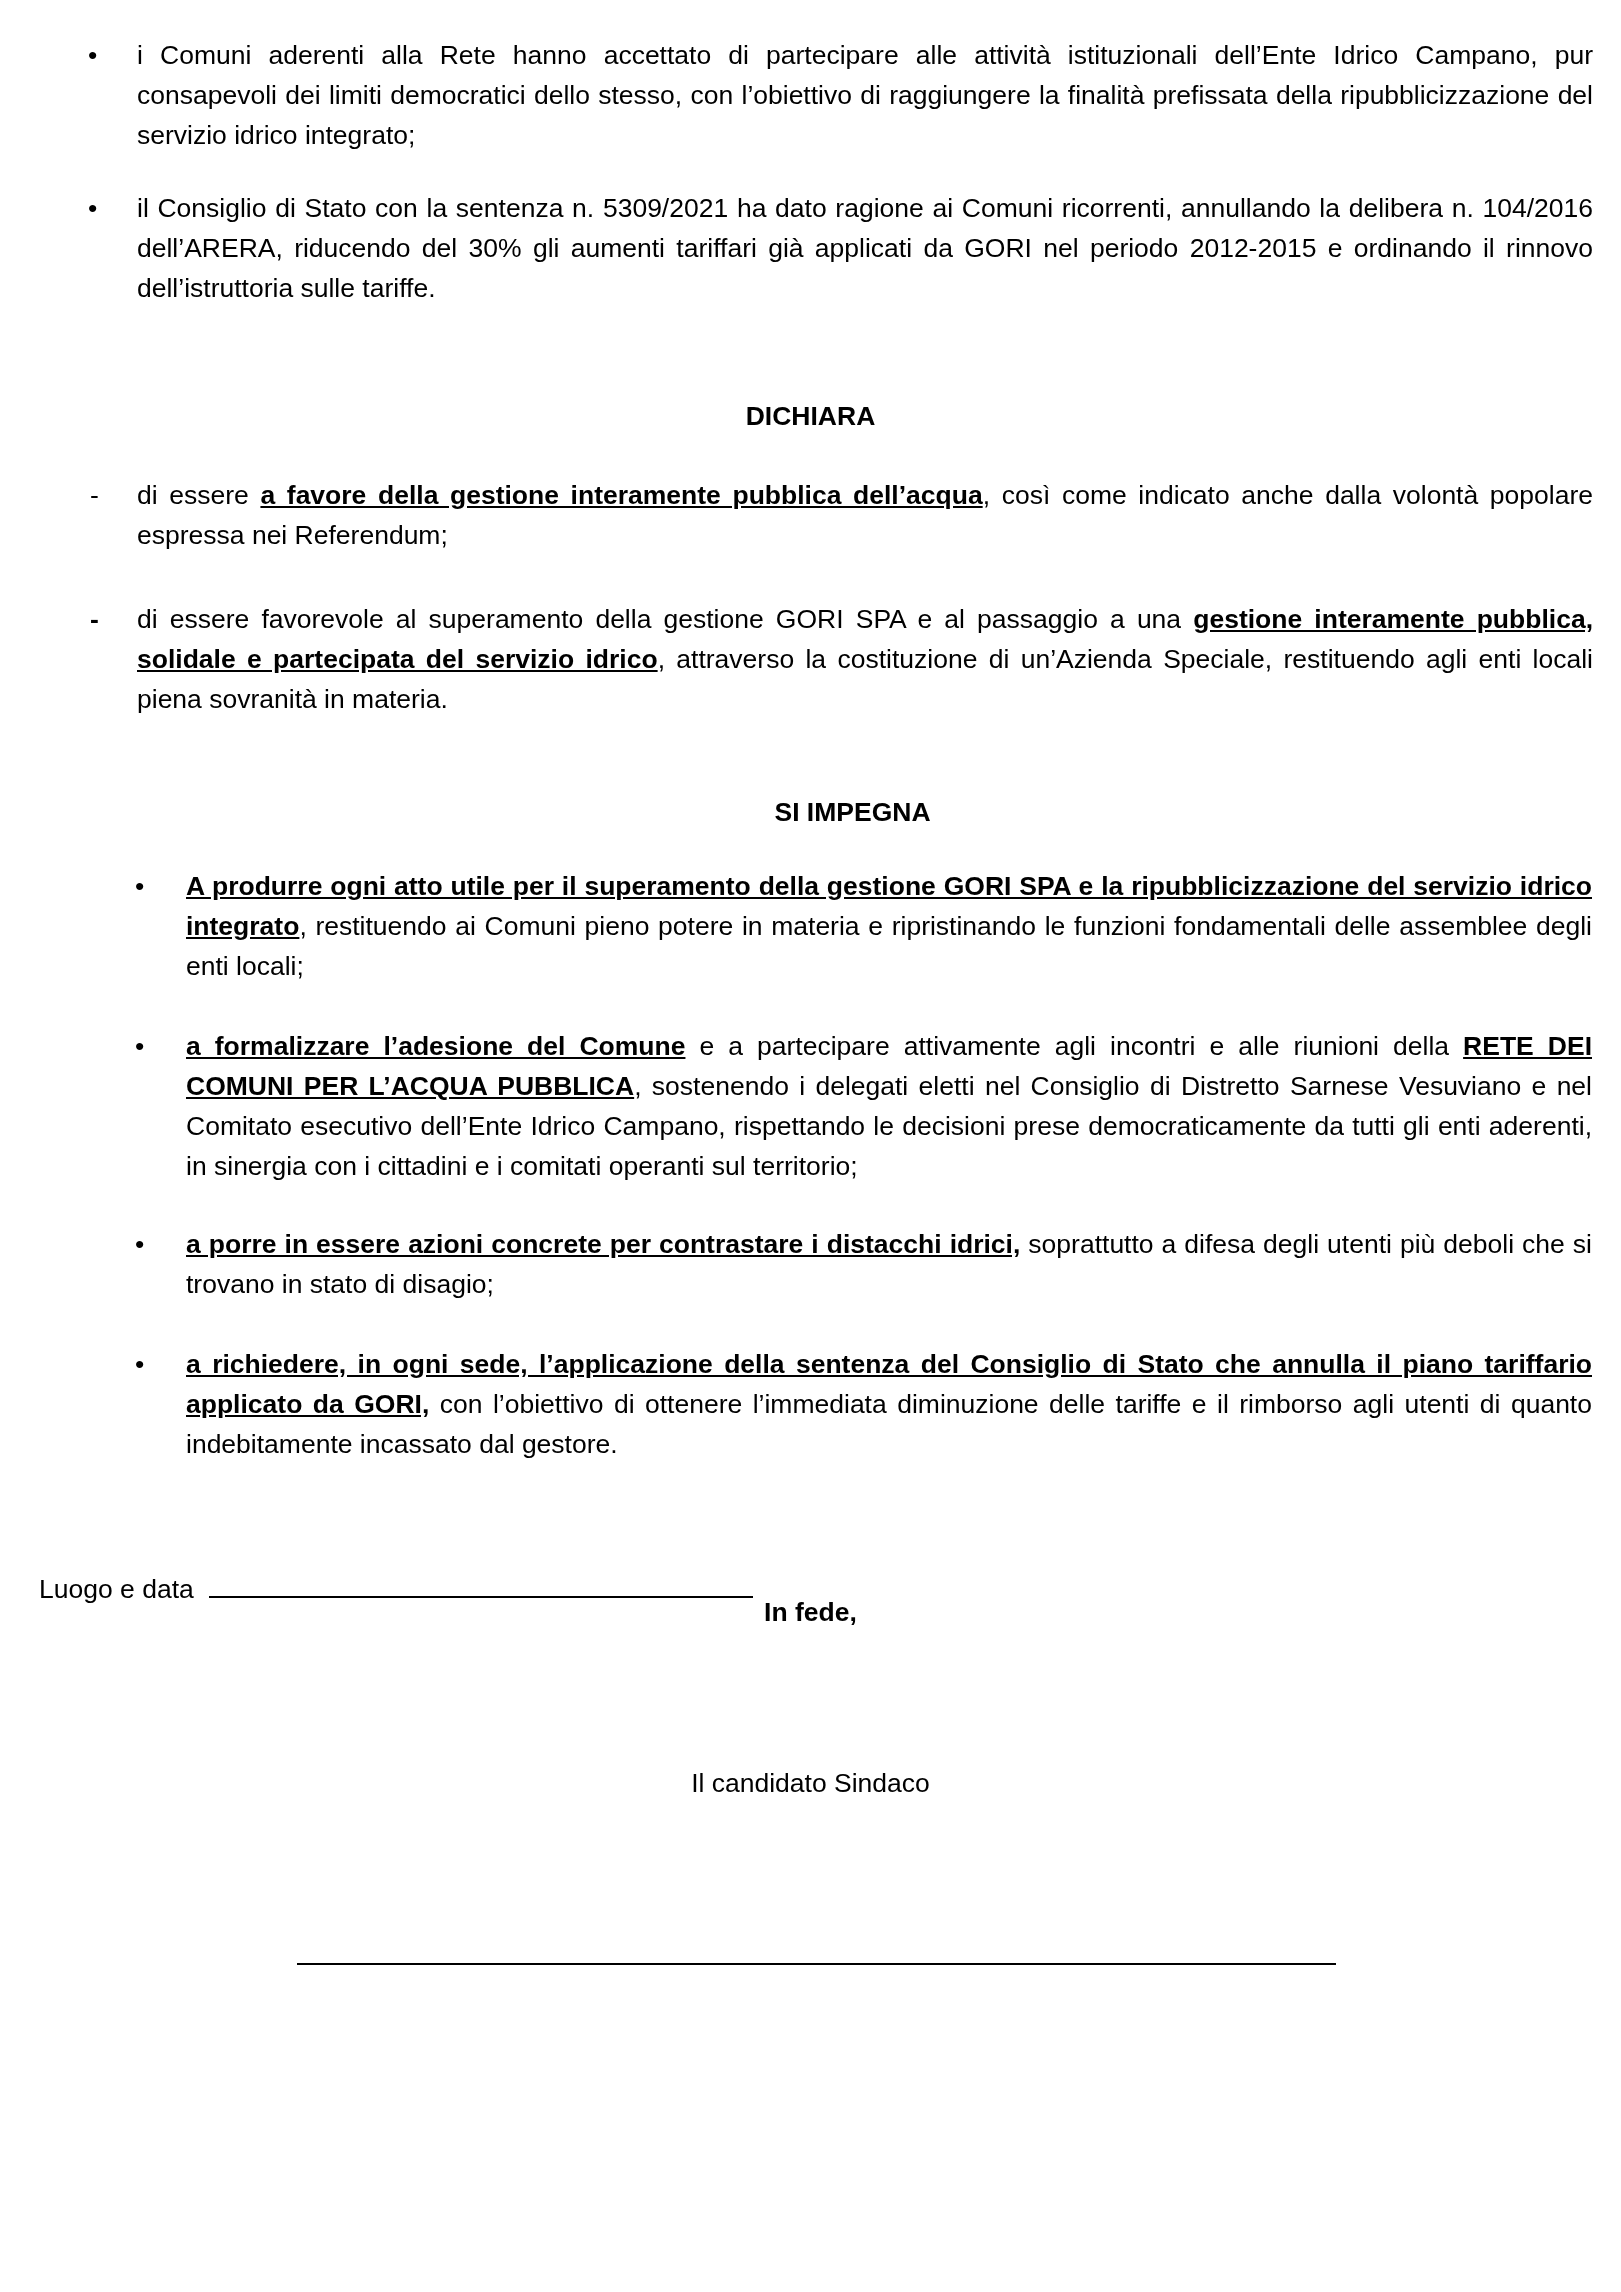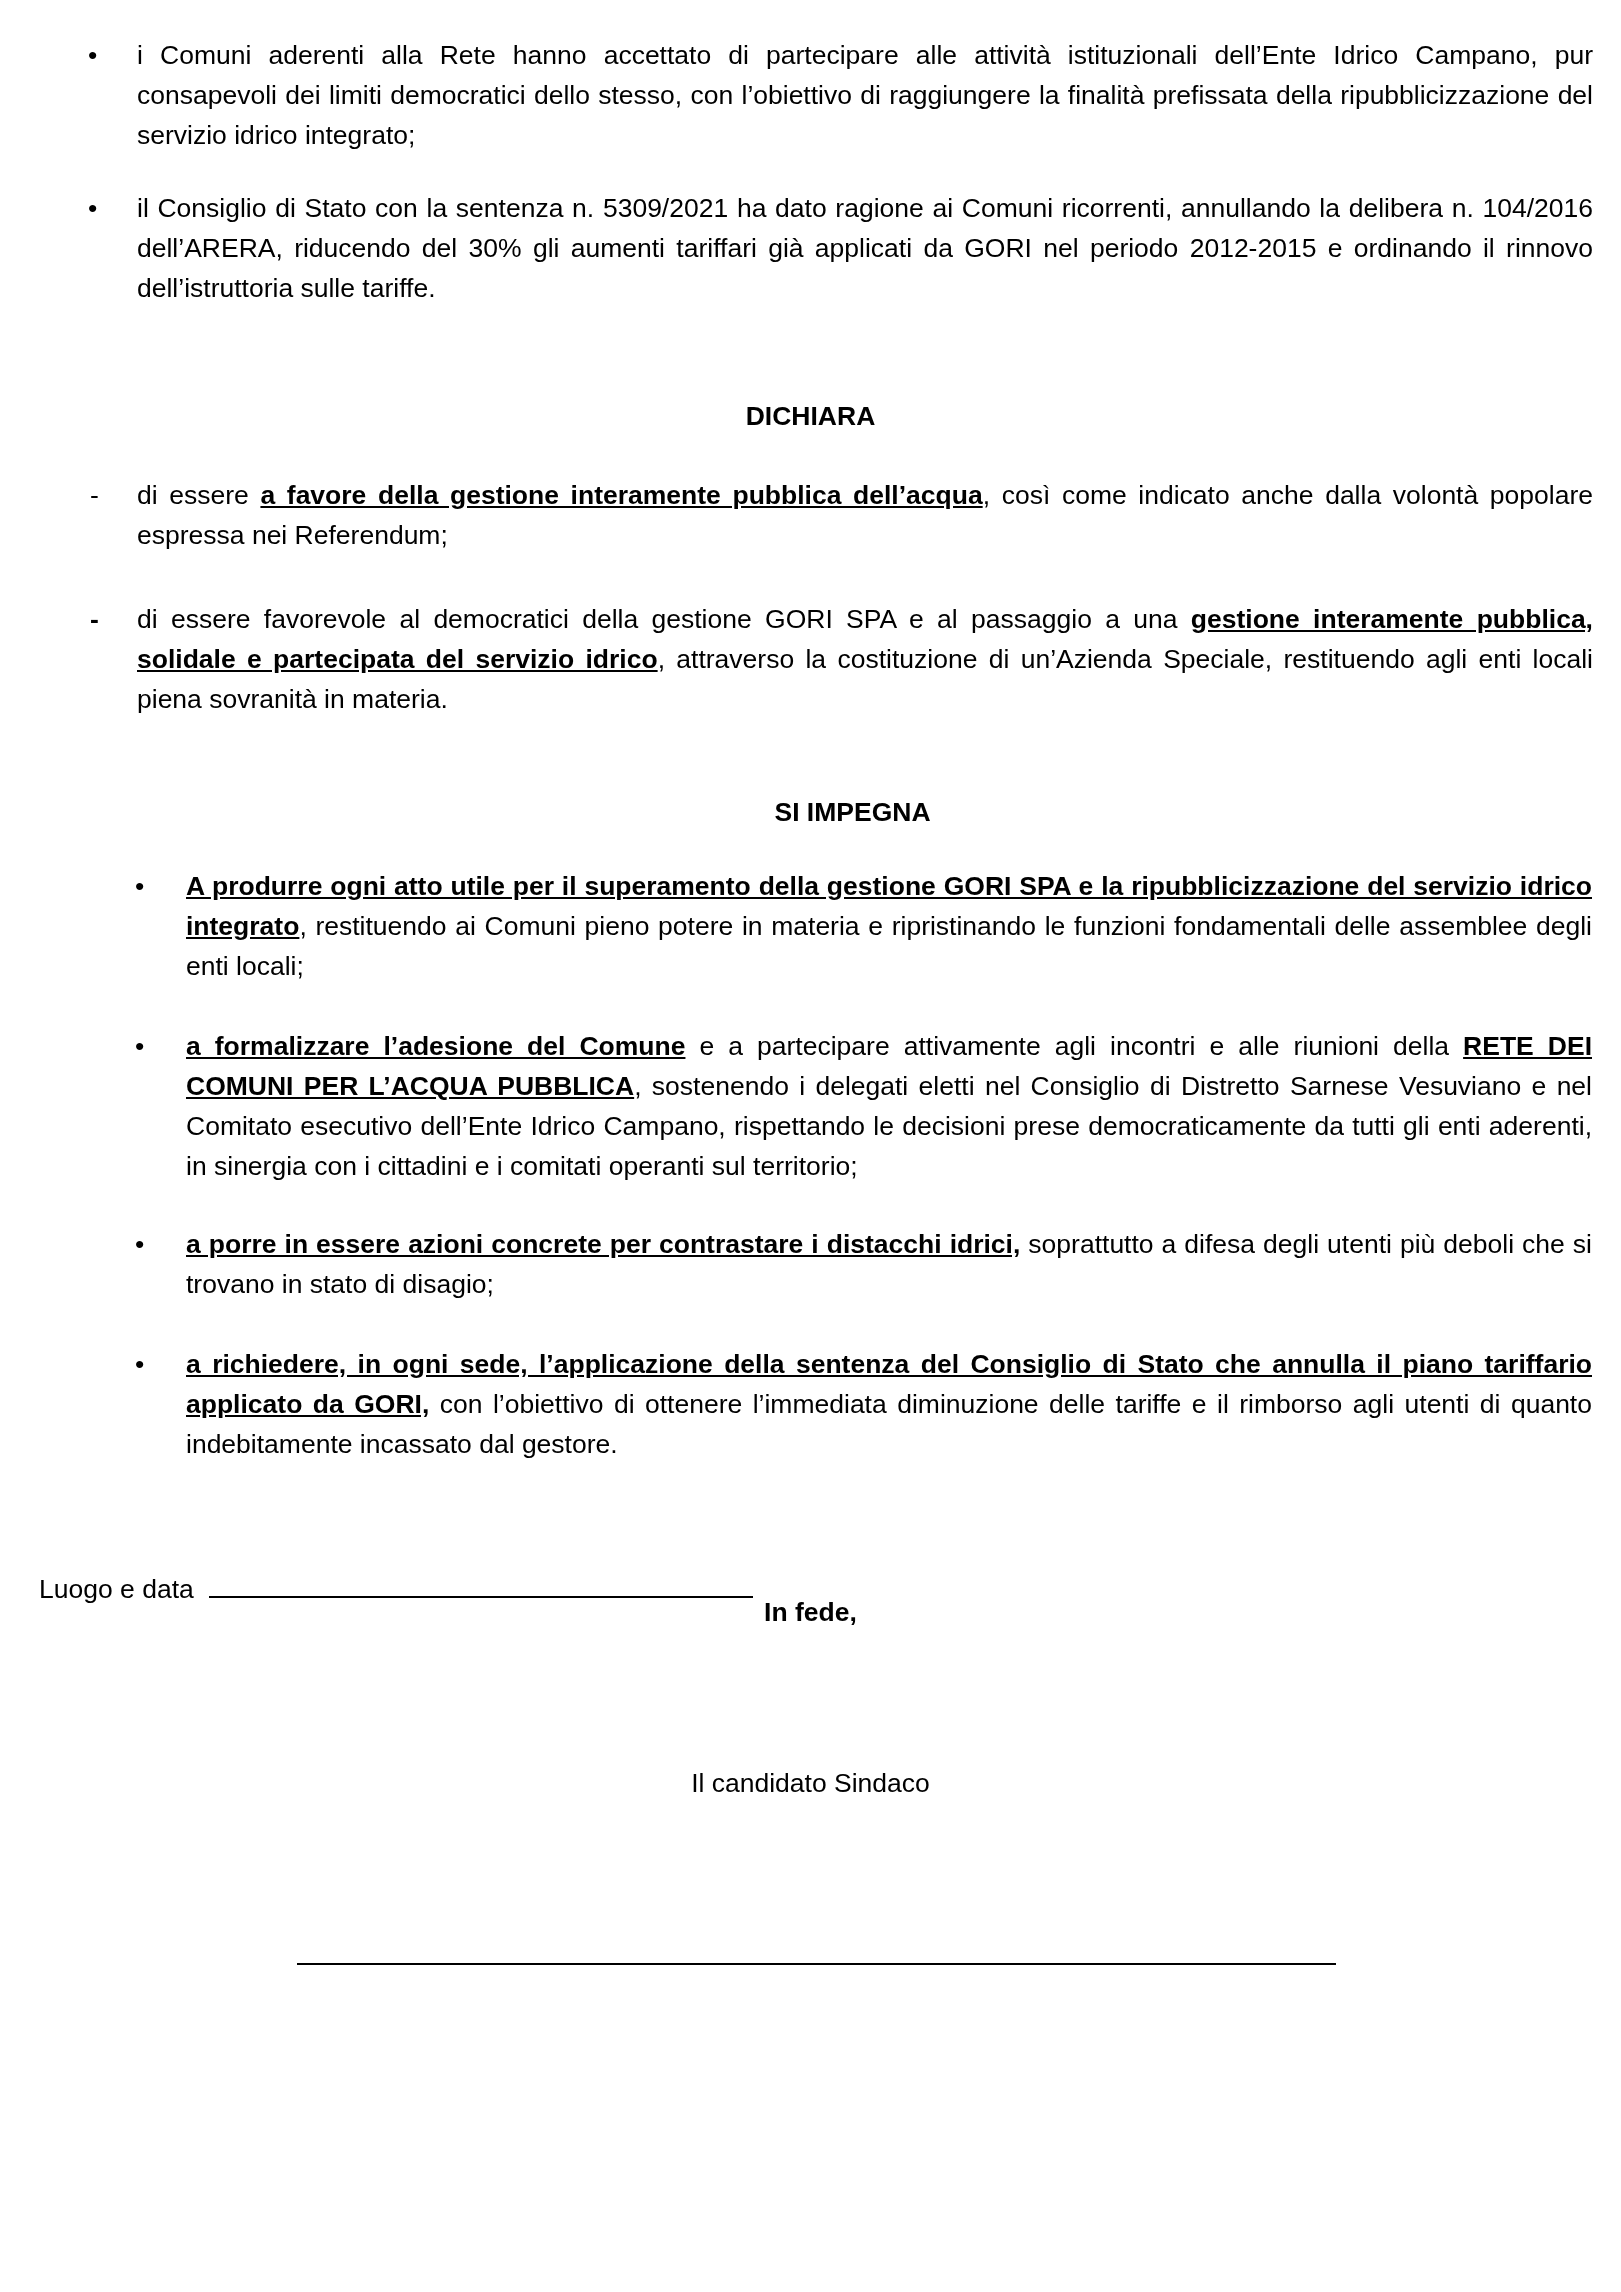--- a/index.html
+++ b/index.html
@@ -35,21 +35,21 @@
 
 <div class="heading" style="top:396px;">DICHIARA</div>
 
 <div class="item" style="left:88px; top:475px; width:1505px;">
   <span class="marker" style="left:2px;">-</span>
   <p class="para" style="margin-left:49px;"><span> di essere </span><b>a favore della gestione interamente pubblica dell’acqua</b><span>, così come indicato anche dalla volontà popolare espressa nei Referendum;</span></p>
 </div>
 
 <div class="item" style="left:88px; top:599px; width:1505px;">
   <span class="marker dash-bold" style="left:2px;">-</span>
-  <p class="para" style="margin-left:49px;"><span>di essere favorevole al democratici della gestione GORI SPA e al passaggio a una </span><b>gestione interamente pubblica, solidale e partecipata del servizio idrico</b><span>, attraverso la costituzione di un’Azienda Speciale, restituendo agli enti locali piena sovranità in materia.</span></p>
+  <p class="para" style="margin-left:49px;"><span>di essere favorevole al superamento della gestione GORI SPA e al passaggio a una </span><b>gestione interamente pubblica, solidale e partecipata del servizio idrico</b><span>, attraverso la costituzione di un’Azienda Speciale, restituendo agli enti locali piena sovranità in materia.</span></p>
 </div>
 
 <div class="heading" style="top:792px;padding-left:42px;">SI IMPEGNA</div>
 
 <div class="item" style="left:135px; top:866px; width:1457px;">
   <span class="marker bullet-dot" style="left:0;">•</span>
   <p class="para" style="margin-left:51px;"><b>A produrre ogni atto utile per il superamento della gestione GORI SPA e la ripubblicizzazione del servizio idrico integrato</b><span>, restituendo ai Comuni pieno potere in materia e ripristinando le funzioni fondamentali delle assemblee degli enti locali;</span></p>
 </div>
 
 <div class="item" style="left:135px; top:1026px; width:1457px;">

